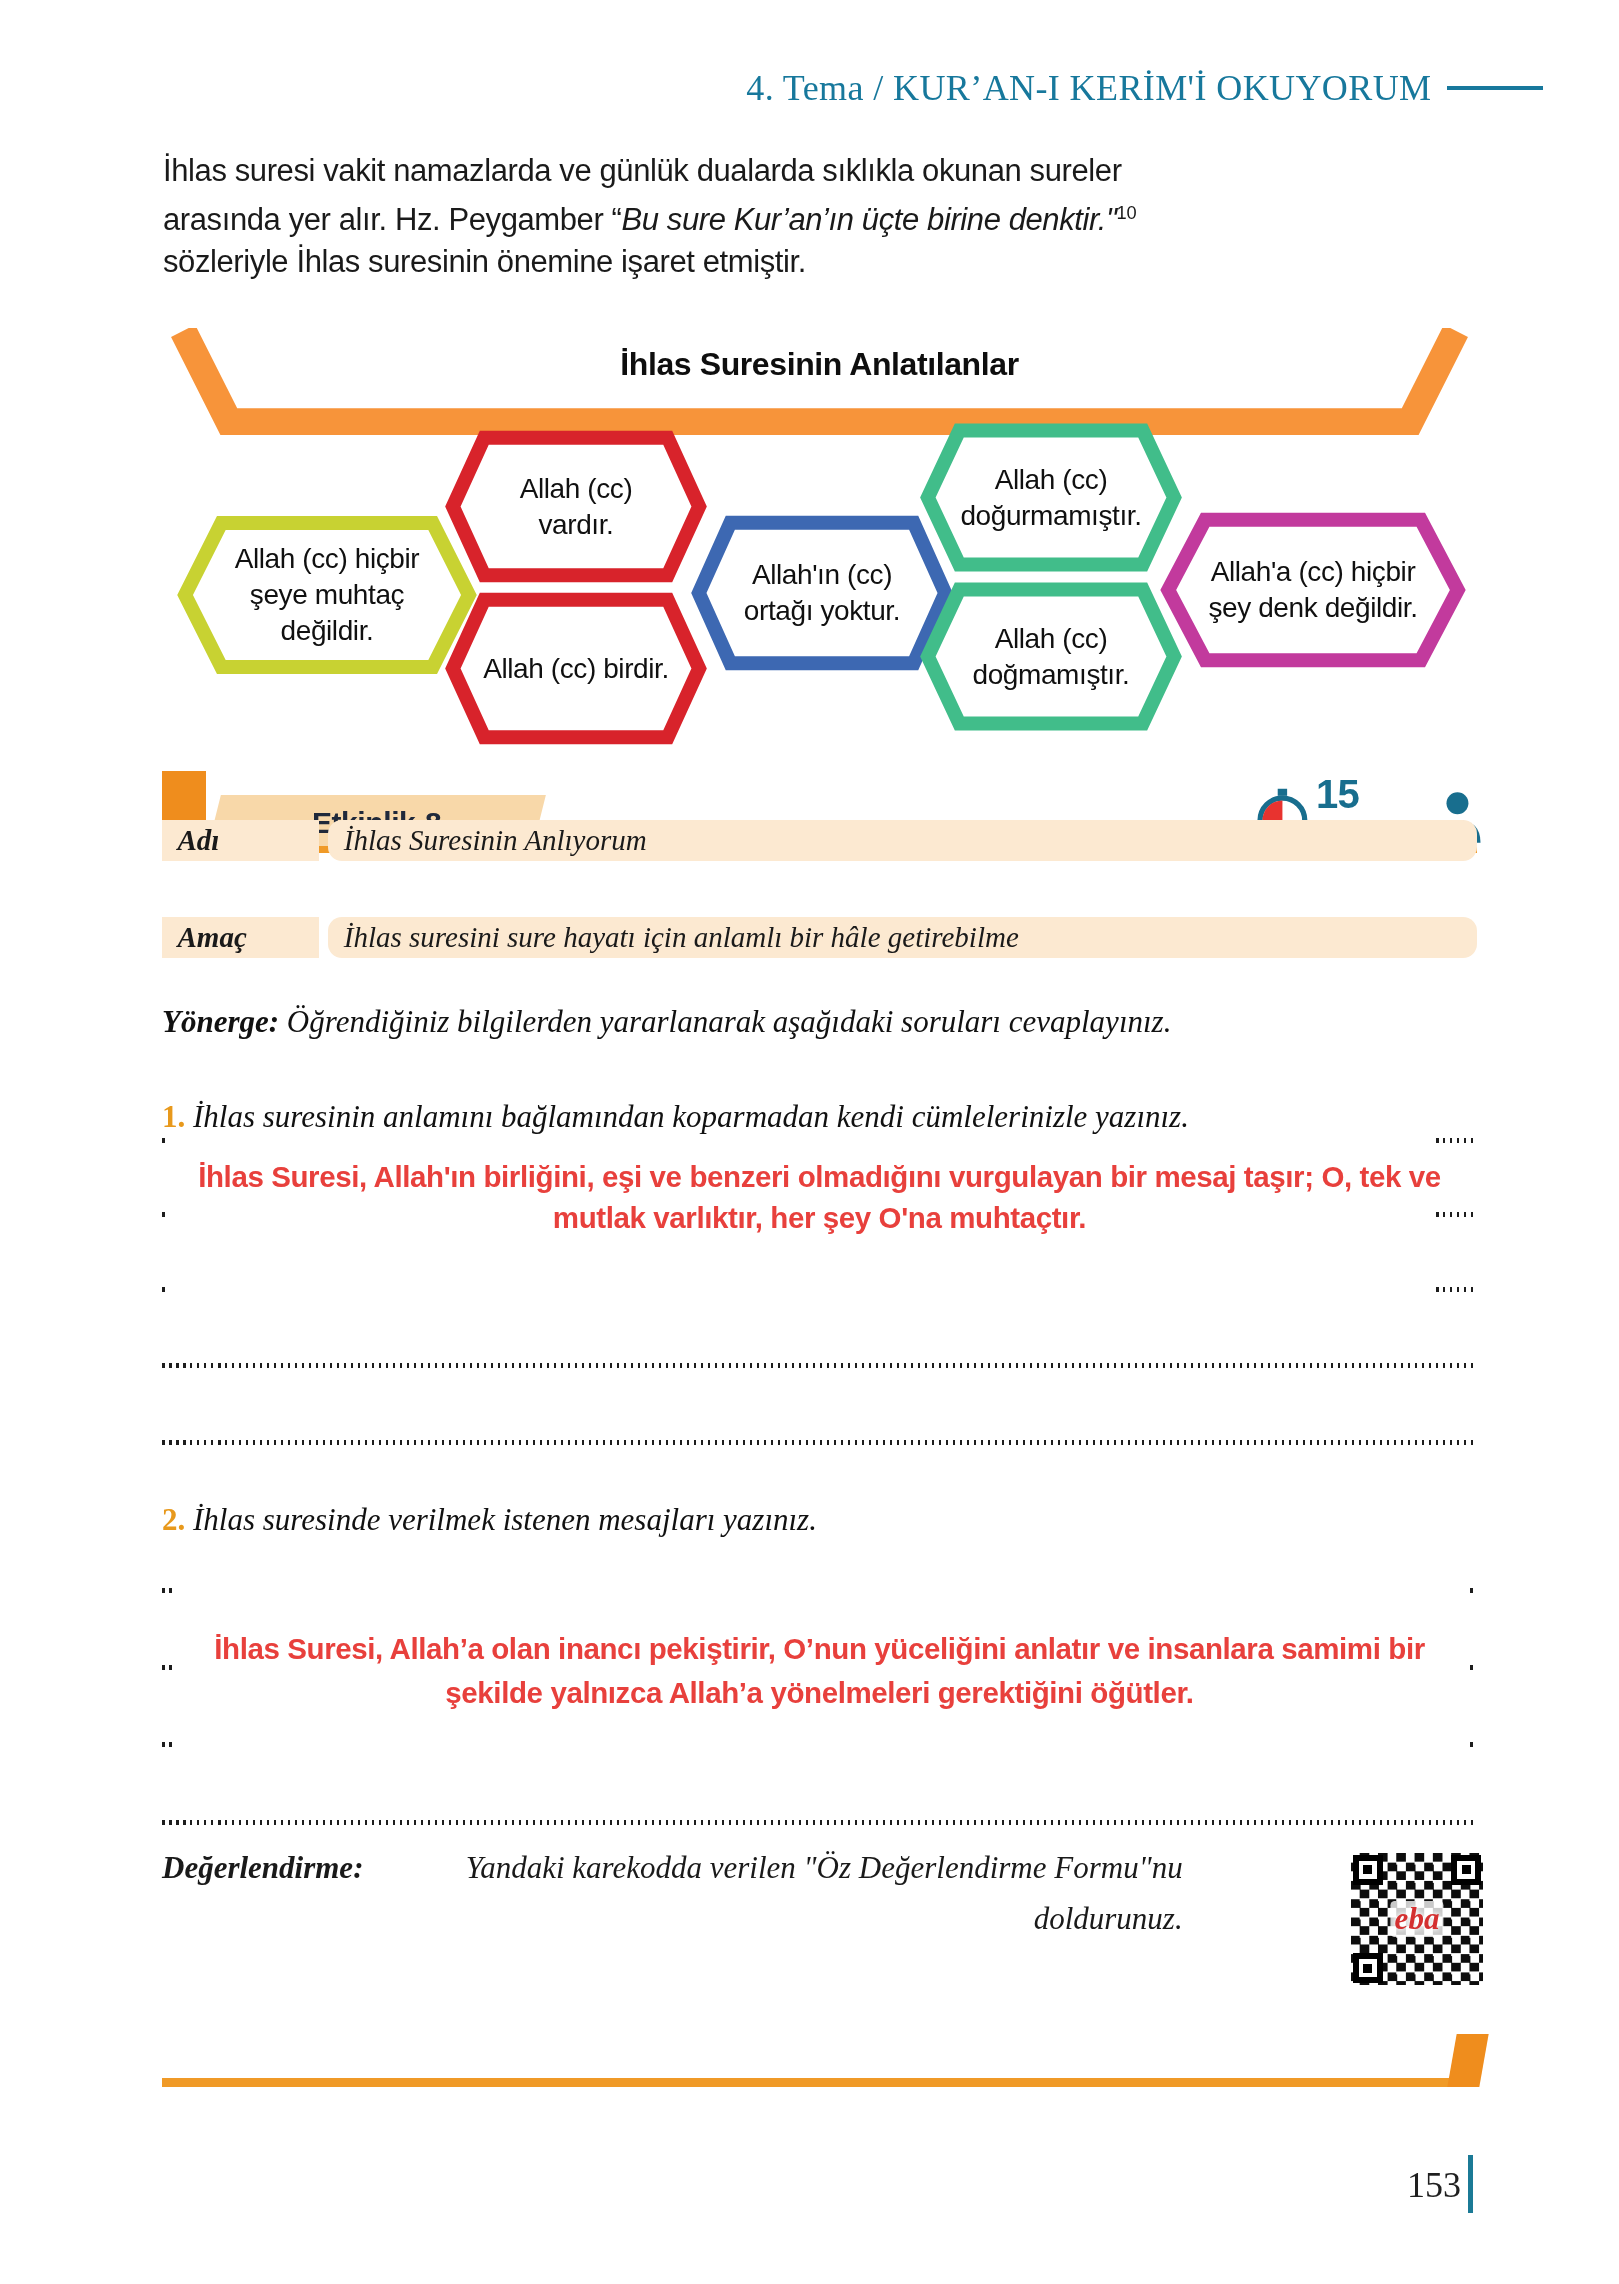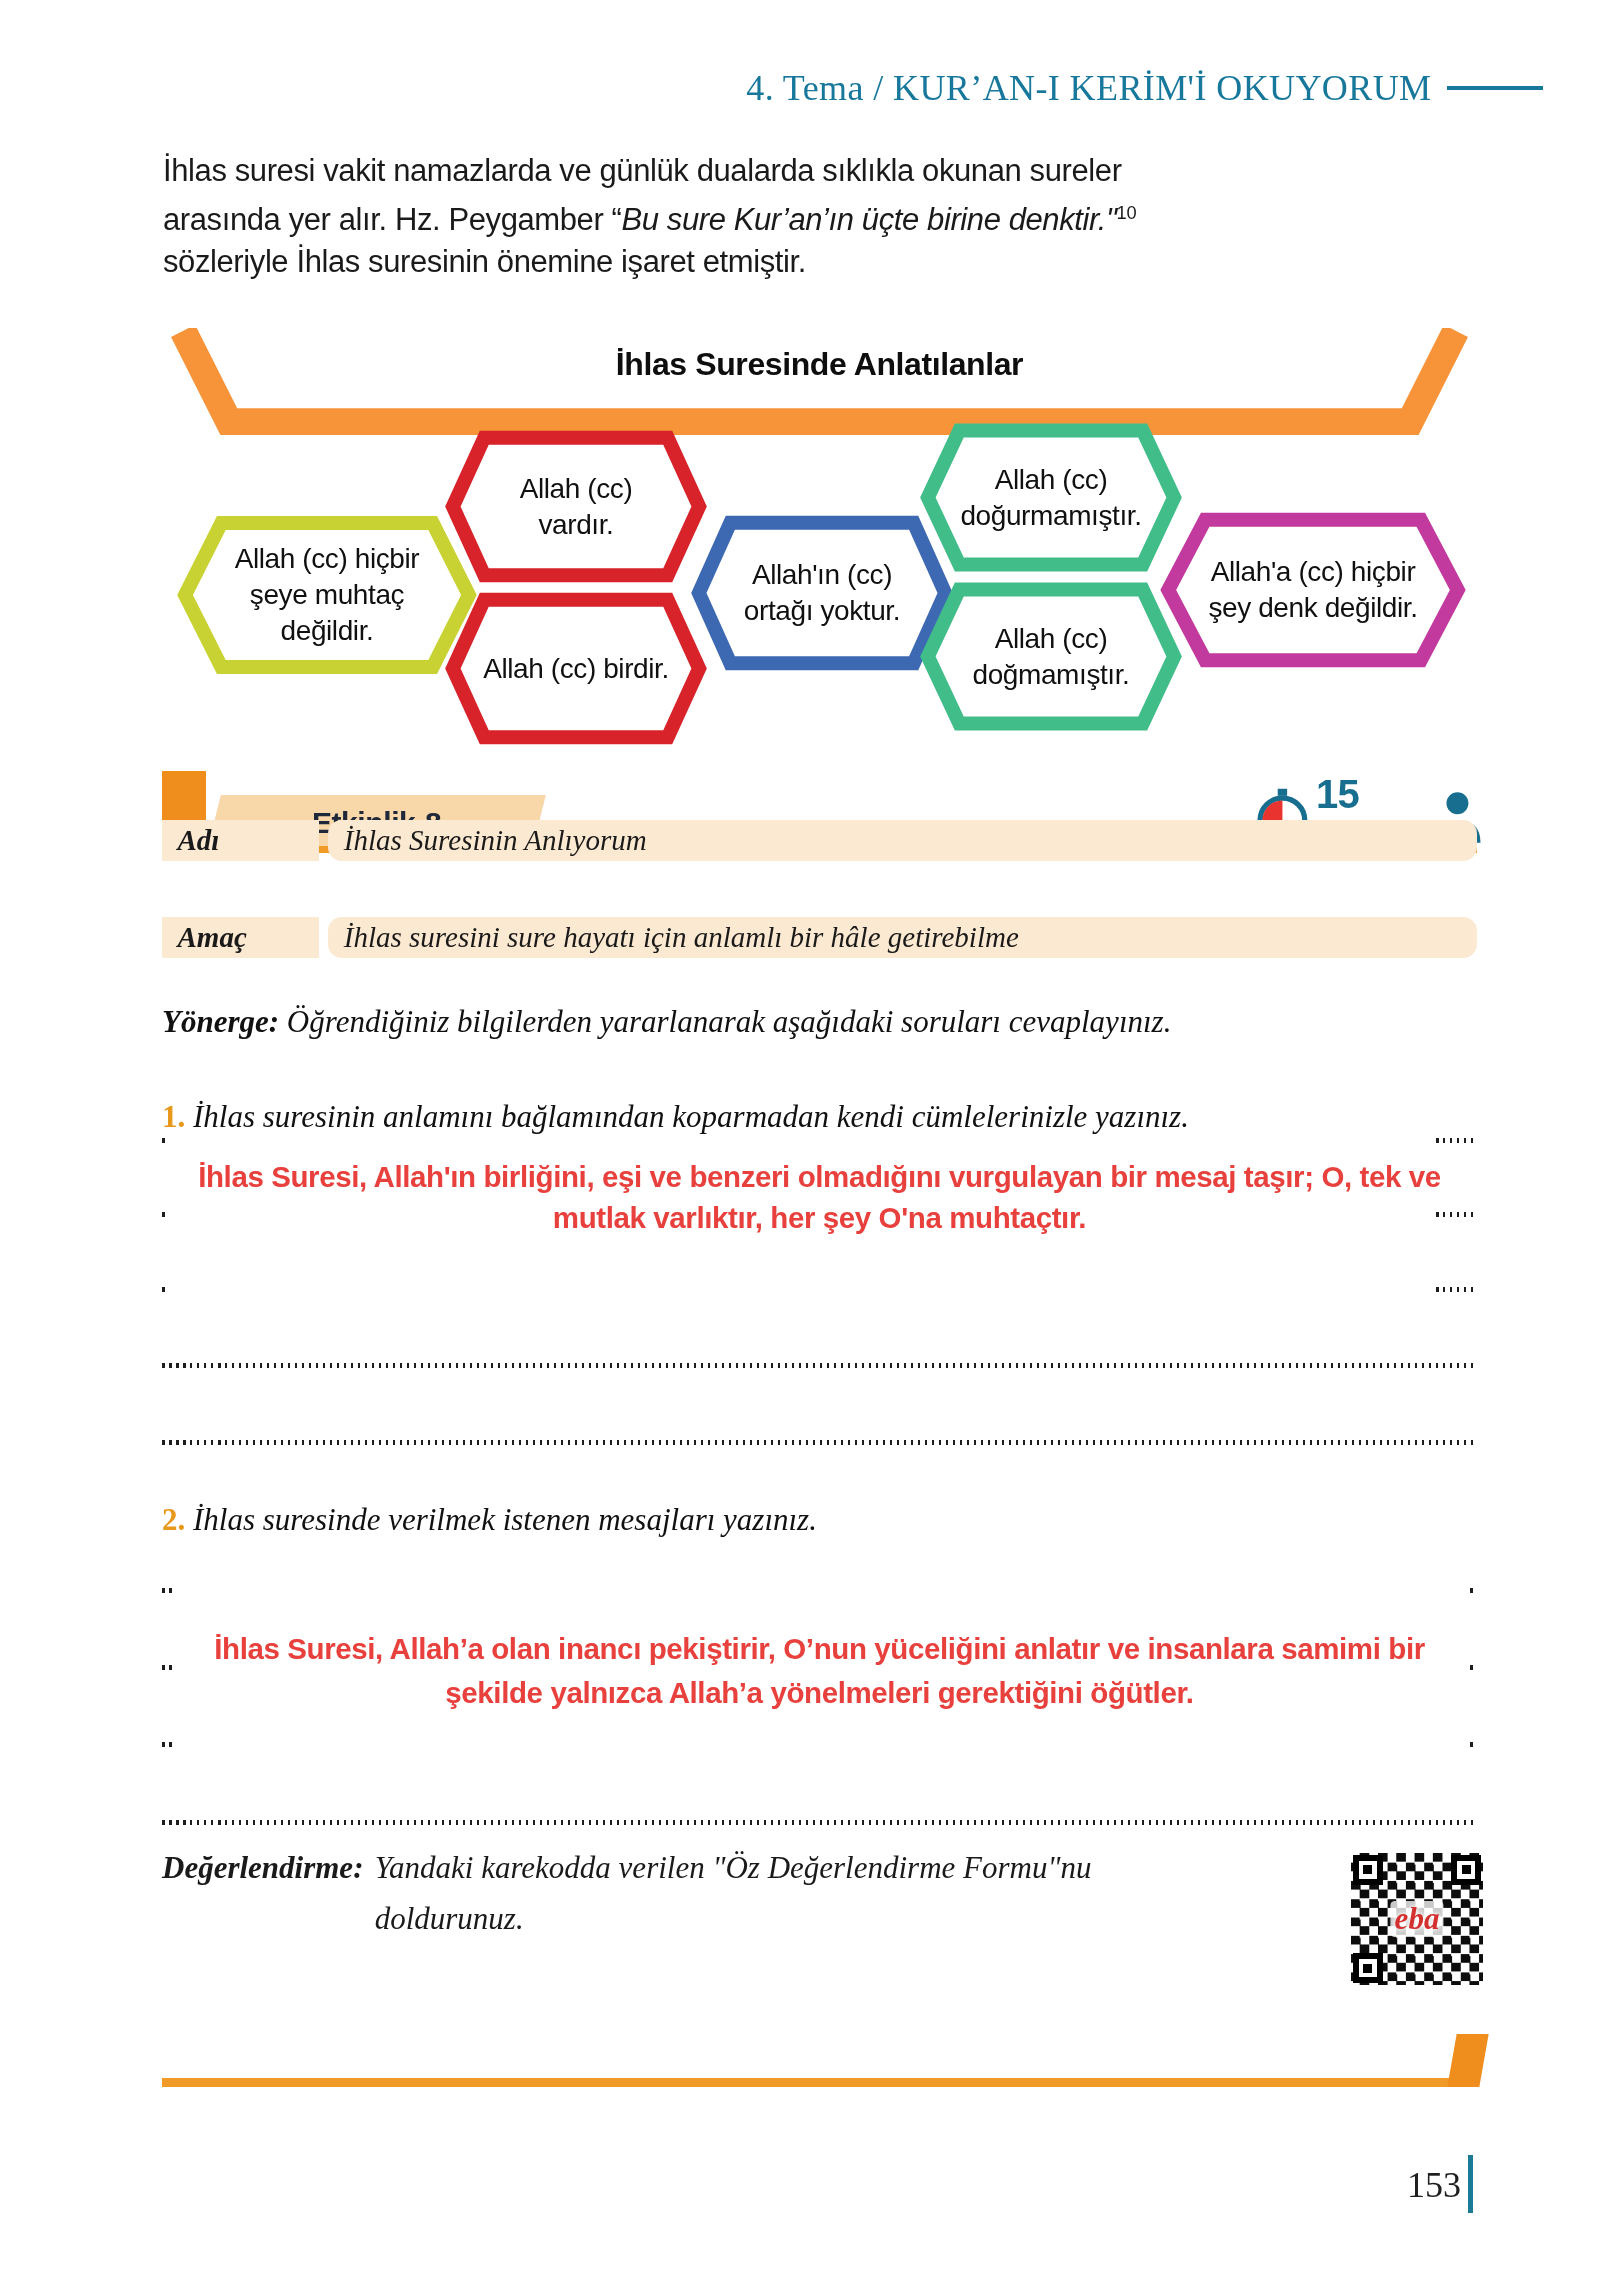--- a/index.html
+++ b/index.html
@@ -45,21 +45,21 @@
   
   .answers{position:absolute;left:162px;width:1315px;}
   .dots{height:4.9px;background-image:repeating-linear-gradient(90deg,#1d1d1d 0 2.5px,transparent 2.5px 7px);}
   .dotrow{position:absolute;left:0;width:100%;}
   .dotrow.partial{display:flex;justify-content:space-between;background:none;}
   .dotrow.partial .frag{height:4.9px;}
   .red-answer{position:absolute;left:0;width:100%;text-align:center;
     font-size:29.5px;font-weight:bold;color:#e8403c;letter-spacing:-0.4px;padding:0 5.6px;box-sizing:border-box;}
   
   .eval{position:absolute;left:162px;top:1842px;width:1090px;display:flex;
-    font-family:"Liberation Serif",serif;font-size:31px;font-style:italic;line-height:51px;}
+    font-family:"Liberation Serif",serif;font-size:31px;font-style:italic;line-height:51px;text-align:right;}
   .eval .elab{font-weight:bold;white-space:nowrap;margin-right:11.2px;}
   .eval .etext{width:808px;}
   
   .qr{position:absolute;left:1351px;top:1853px;width:132px;height:132px;background:
       repeating-conic-gradient(#0d0d0d 0% 25%, #ffffff 0% 50%) 0 0/18.3px 18.3px;
       outline:2.1px solid #fff;}
   .qr .finder{position:absolute;width:29.5px;height:29.5px;border:6.3px solid #000;background:#fff;box-sizing:border-box;}
   .qr .finder::after{content:"";position:absolute;inset:4.2px;background:#000;}
   .qr .f-tl{left:2.1px;top:2.1px;} .qr .f-tr{right:2.1px;top:2.1px;} .qr .f-bl{left:2.1px;bottom:2.1px;}
   .qr .qlabel{position:absolute;left:50%;top:50%;transform:translate(-50%,-50%);
@@ -82,21 +82,21 @@
   </div>
 
   <div class="intro">
     <span>İhlas suresi vakit namazlarda ve günlük dualarda sıklıkla okunan sureler arasında yer alır. Hz. Peygamber “</span><i>Bu sure Kur’an’ın üçte birine denktir."</i><sup>10</sup><span> sözleriyle İhlas suresinin önemine işaret etmiştir.</span>
   </div>
 
   <div class="banner">
     <svg viewBox="0 0 1870 152" preserveAspectRatio="none">
       <path d="M 30 4 L 95 133 L 1775 133 L 1840 4" fill="none" stroke-width="27" vector-effect="non-scaling-stroke" stroke="#f7943a"></path>
     </svg>
-    <div class="btitle">İhlas Suresinde Anlatılanlar</div>
+    <div class="btitle">İhlas Suresinin Anlatılanlar</div>
   </div>
 
   <div class="hexwrap">
 
     <div class="hex" style="left:14px;top:93px;width:302px;height:160px;">
       <svg viewBox="0 0 200 120" preserveAspectRatio="none">
         <polygon points="30,6 170,6 194,60 170,114 30,114 6,60" fill="#fff" stroke-width="14" vector-effect="non-scaling-stroke" stroke="#c8d232"></polygon>
       </svg>
       <div class="htext">Allah (cc) hiçbir şeye muhtaç değildir.</div>
     </div>

